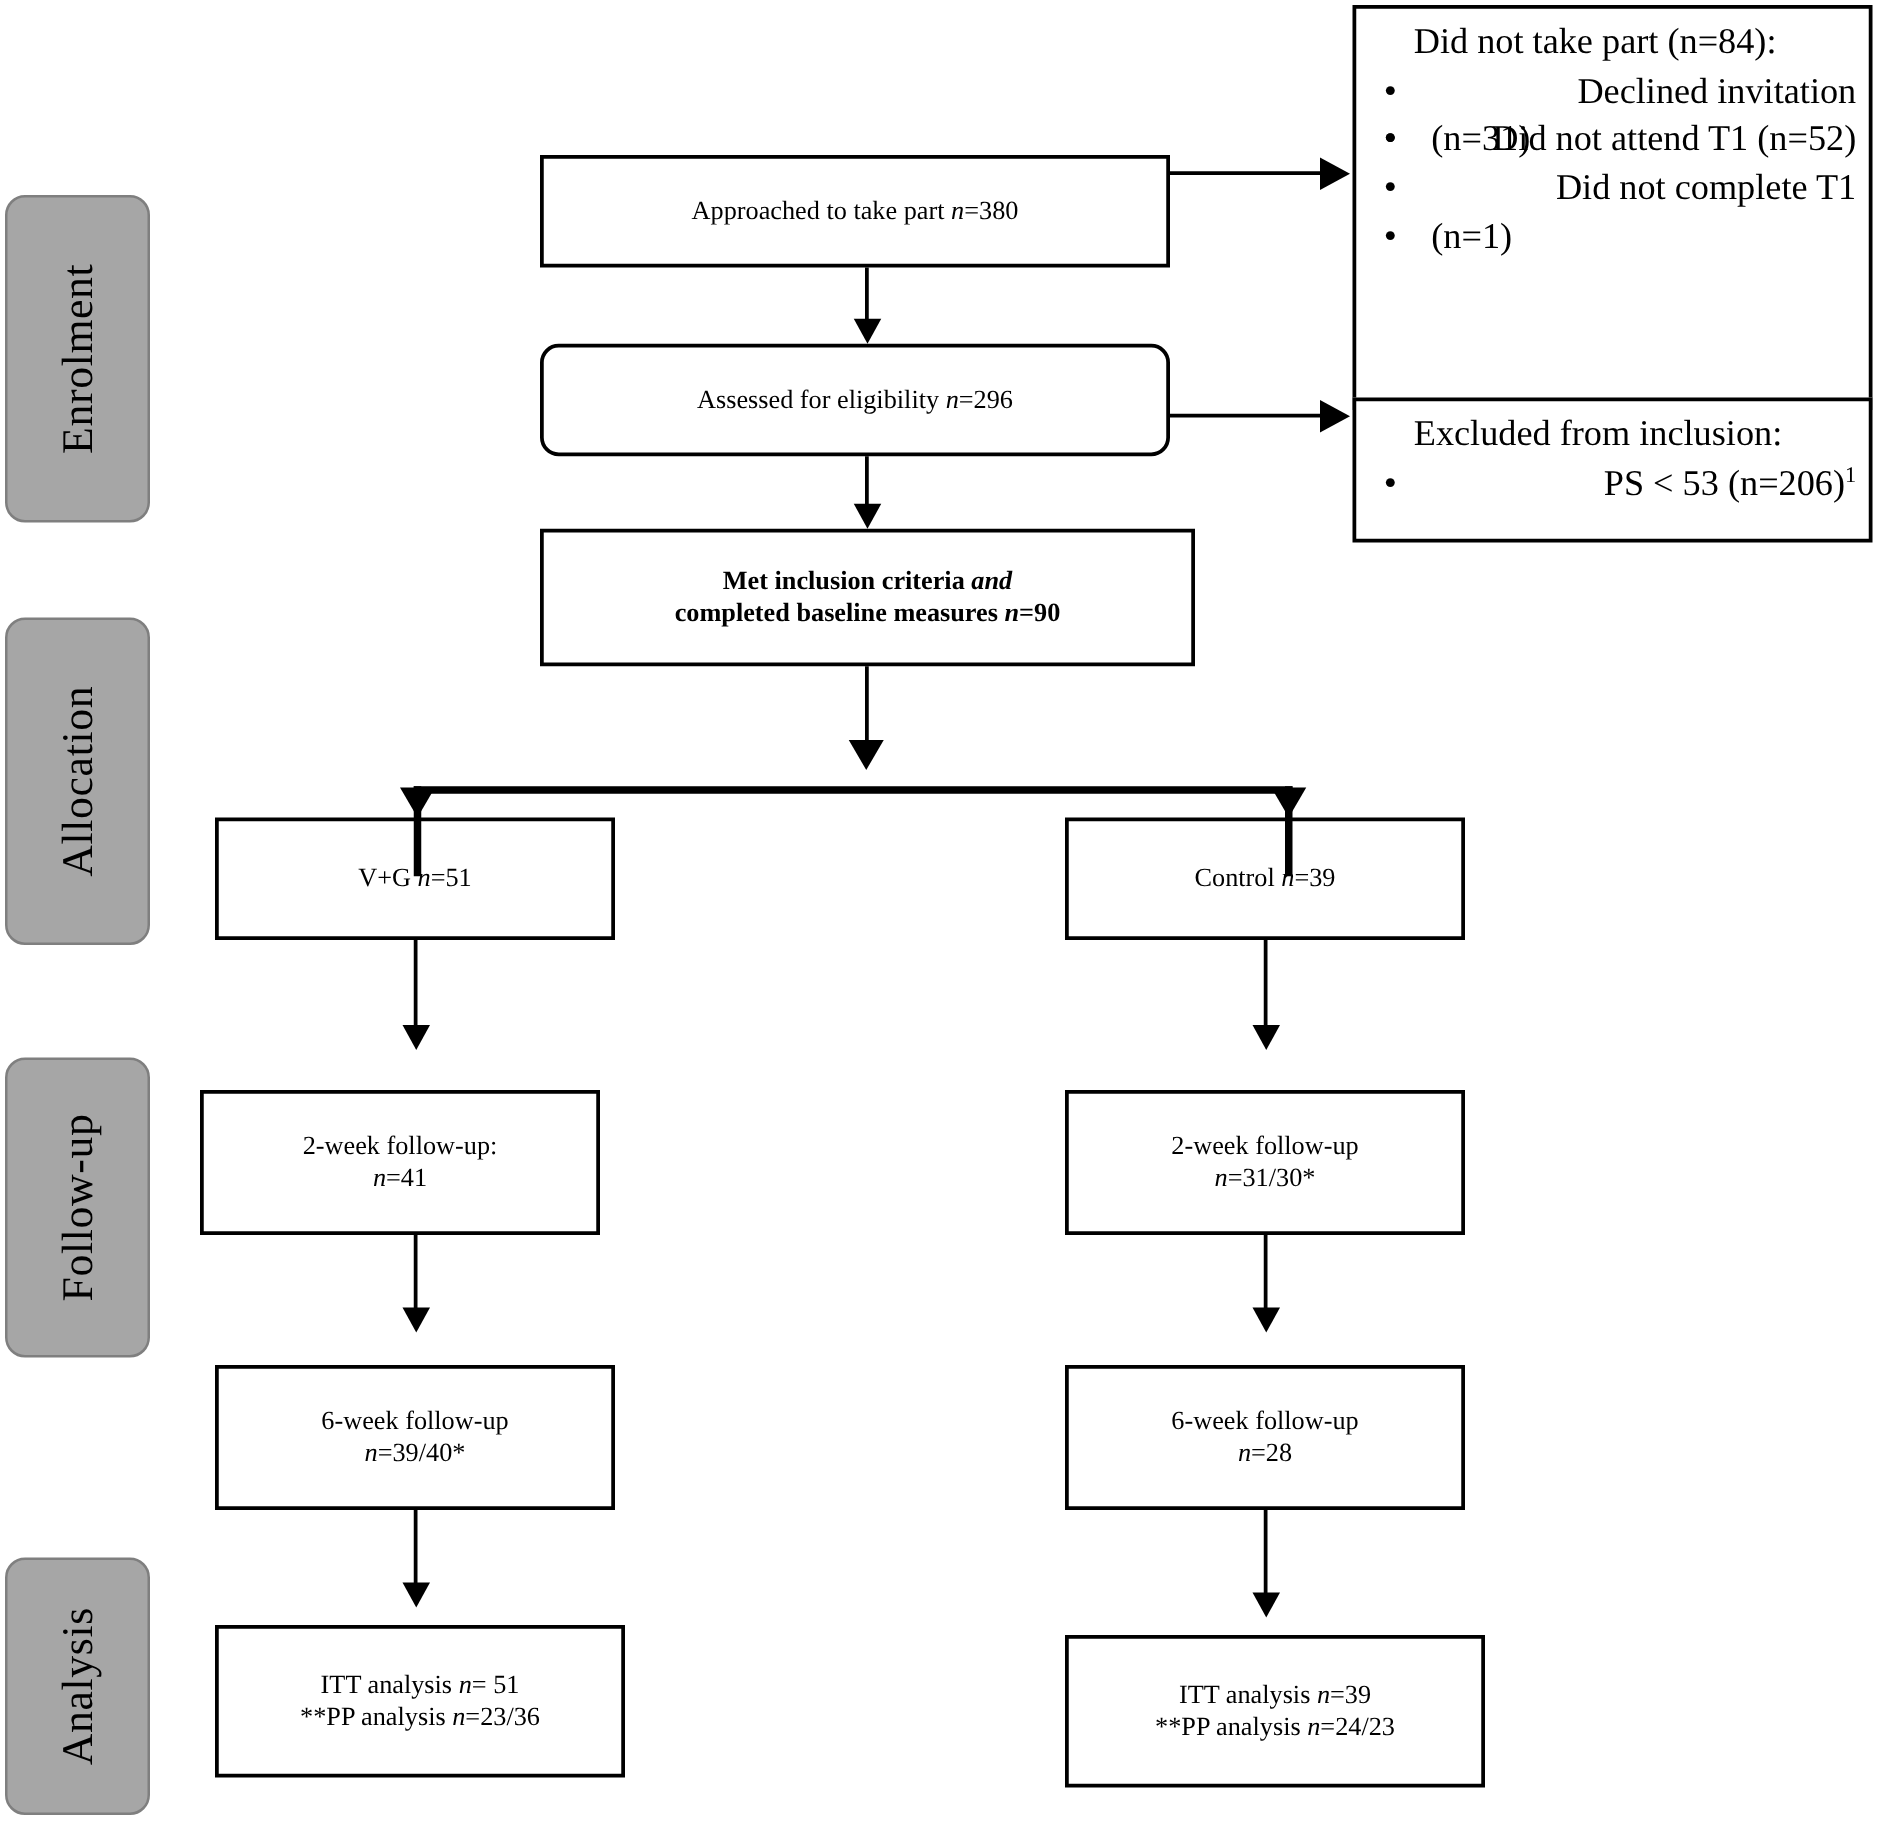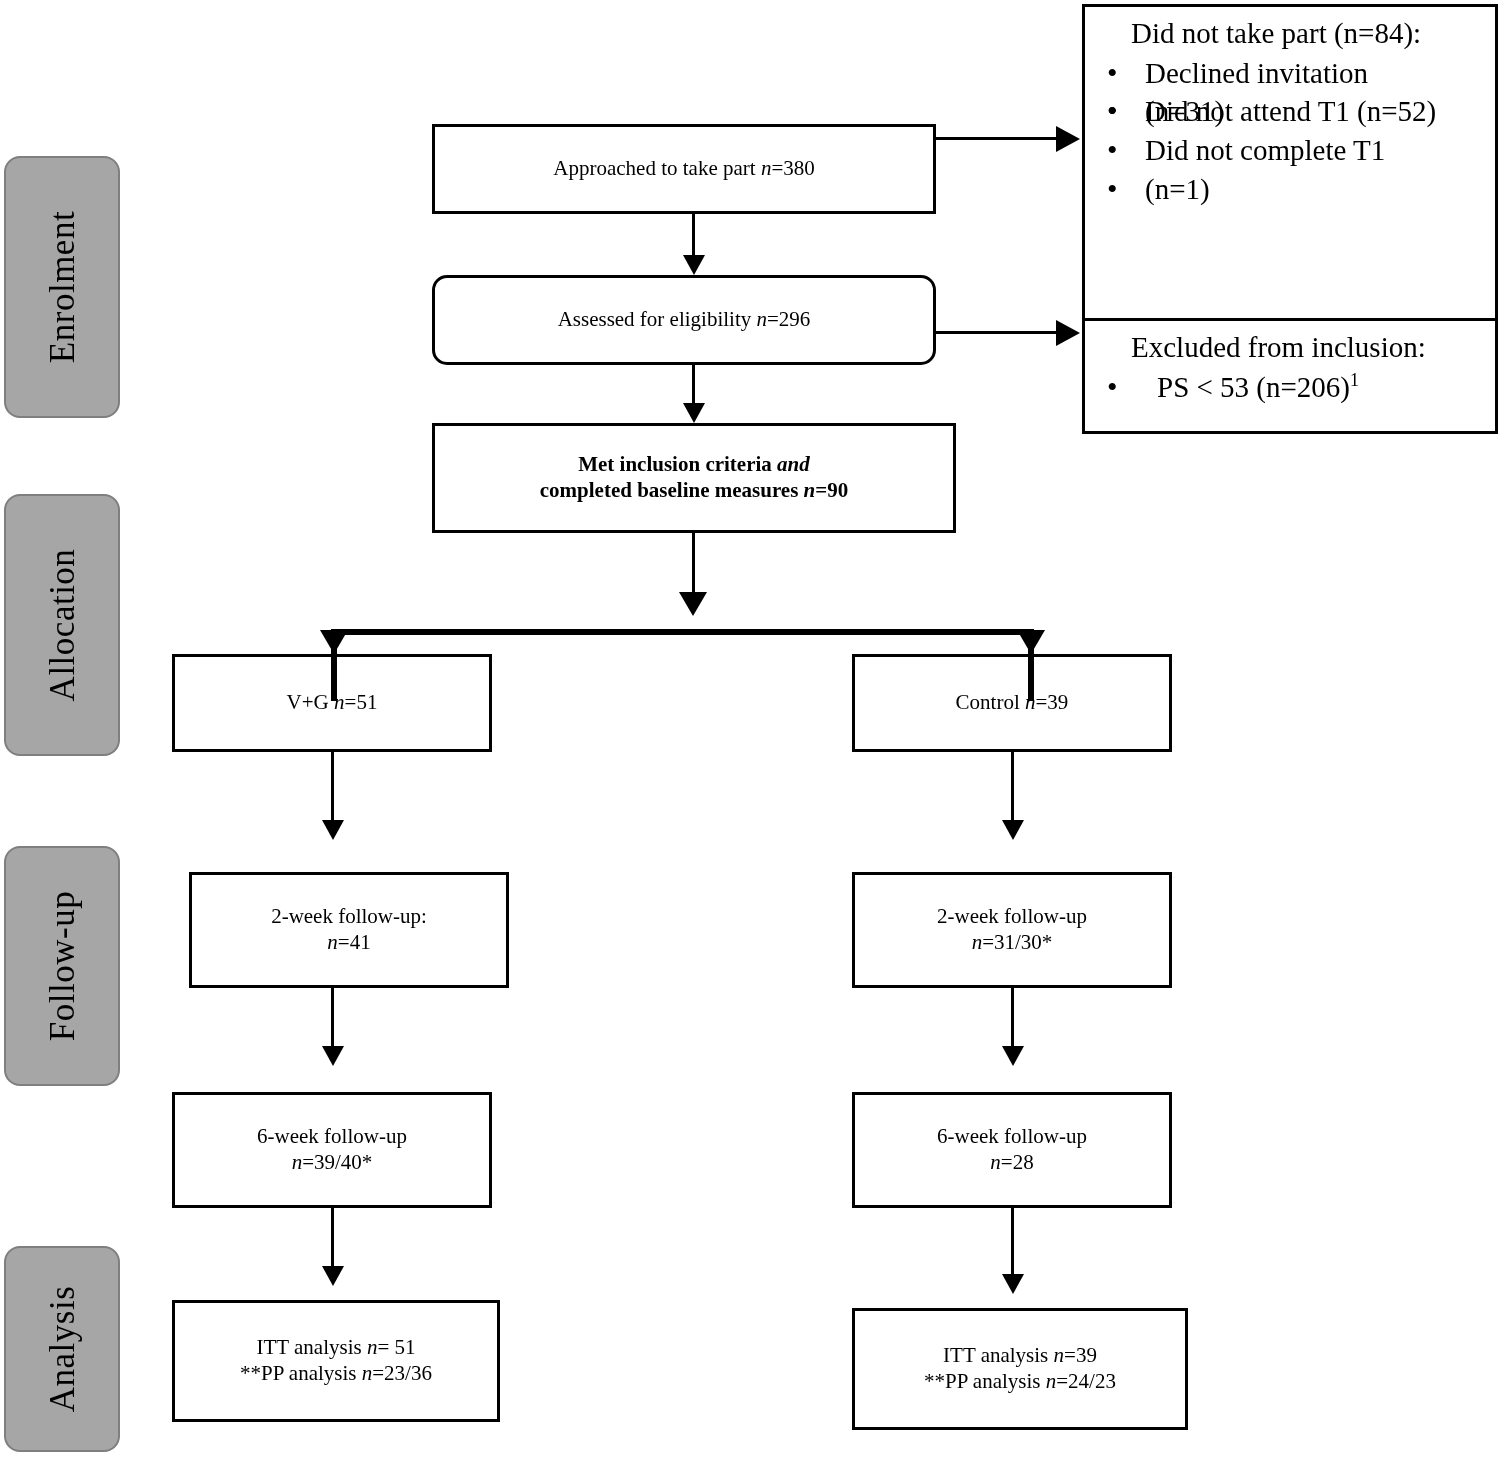--- a/index.html
+++ b/index.html
@@ -70,20 +70,21 @@
   }
   .note ul {
     list-style: none;
     margin: 0;
     padding: 0;
   }
   .note li {
     position: relative;
     padding-left: 46px;
     margin: 0 0 1px 0;
+    text-align: right;
   }
   .note li::before {
     content: "\2022";
     position: absolute;
     left: 8px;
     top: -2px;
     font-size: 30px;
     line-height: 1.3;
   }
   .note li.indent-wide { padding-left: 58px; }
@@ -210,21 +211,21 @@
       <span>V+G </span><i class="nvar">n</i><span>=51</span>
     </div>
   </div>
 
   <div class="node" style="left:852px; top:654px; width:320px; height:98px;justify-content:center;">
     <div class="inner">
       <span>Control </span><i class="nvar">n</i><span>=39</span>
     </div>
   </div>
 
-  <div class="node" style="left:189px; top:872px; width:320px; height:116px;">
+  <div class="node" style="left:160px; top:872px; width:320px; height:116px;">
     <div class="inner">
       <div>2-week follow-up:</div>
       <div><i class="nvar">n</i><span>=41</span></div>
     </div>
   </div>
 
   <div class="node" style="left:852px; top:872px; width:320px; height:116px;">
     <div class="inner">
       <div>2-week follow-up</div>
       <div><i class="nvar">n</i><span>=31/30*</span></div>

